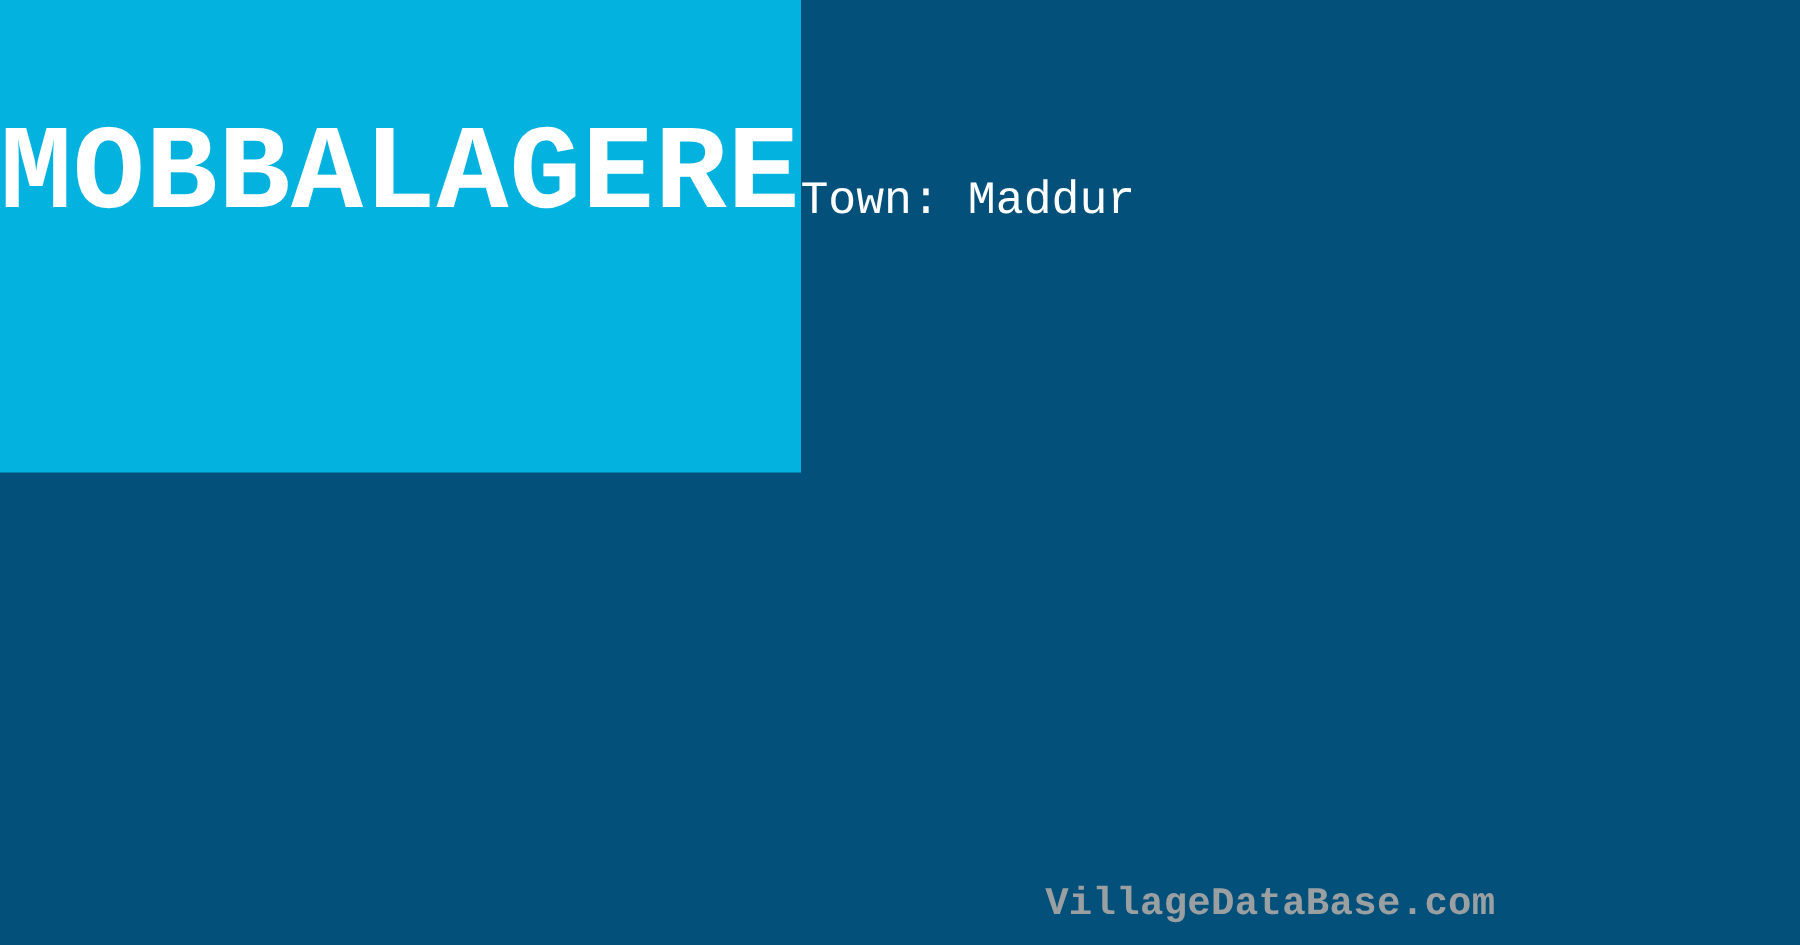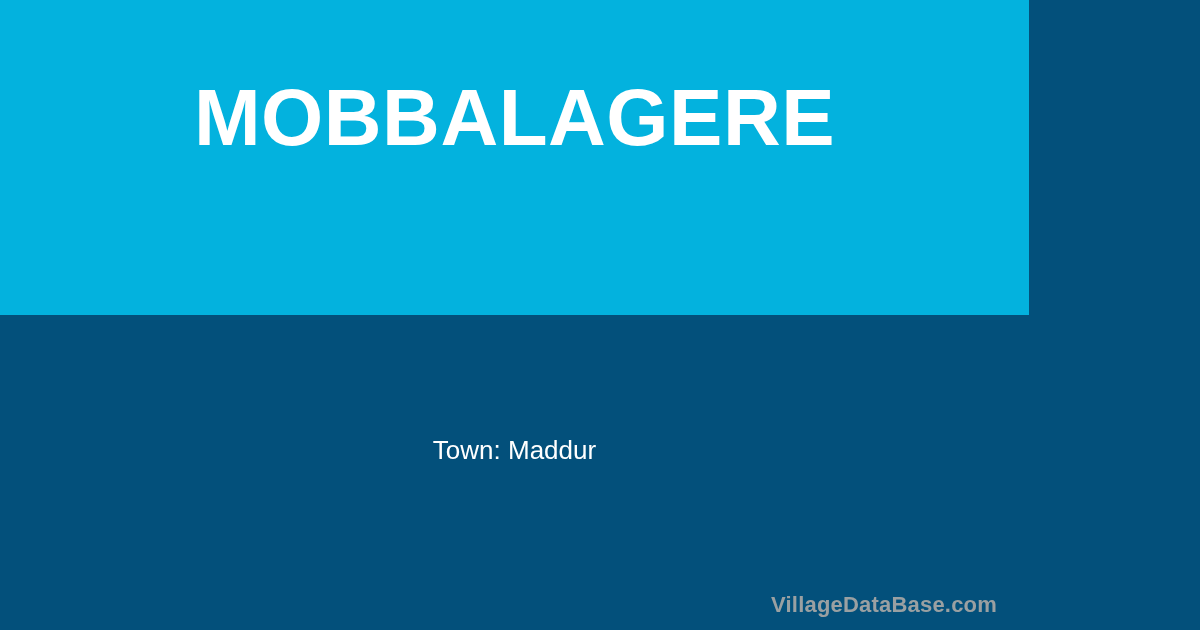--- a/index.html
+++ b/index.html
@@ -11,21 +11,22 @@
     height: 630px;
     overflow: hidden;
     font-family: "Liberation Sans", sans-serif;
     background: #03507B;
   }
   .card {
     position: relative;
     width: 1029px;
     height: 630px;
     display: flex;
-    flex-direction: column;
+    flex-direction: row;
+    font-family: Liberation Mono, monospace;
   }
 
   
   .band-top {
     position: relative;
     height: 315px;
     background: #03B2DE;
     display: flex;
     flex-direction: column;
     align-items: center;
@@ -65,36 +66,36 @@
     position: relative;
     height: 315px;
     background: #03507B;
     display: flex;
     align-items: center;
     justify-content: center;
   }
   .detail-line {
     margin: 0;
     color: #FFFFFF;
-    font-size: 26px;
+    font-size: 31px;
     font-weight: 400;
     line-height: 1.3;
     text-align: center;
     white-space: nowrap;
     transform: translateY(-22px);
   }
 
   
   .watermark {
     position: absolute;
     right: 32px;
     bottom: 12px;
     margin: 0;
     color: #9AA0A2;
-    font-size: 22px;
+    font-size: 26px;
     font-weight: 700;
     letter-spacing: 0.2px;
     line-height: 1.2;
     white-space: nowrap;
   }
 </style>
 </head>
 <body>
 
 <div class="card">

